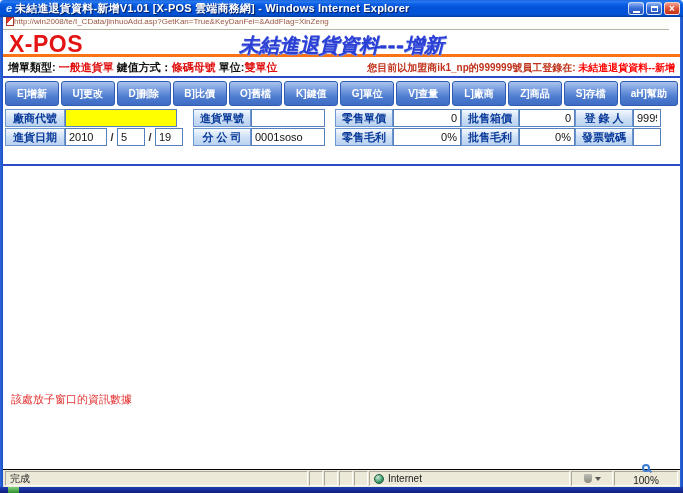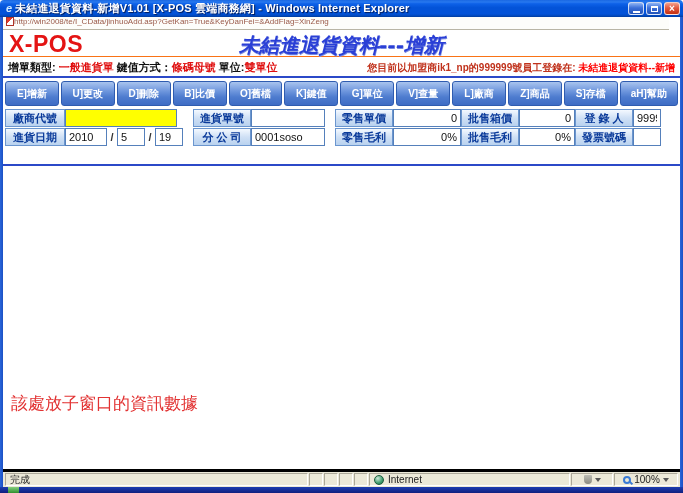--- a/index.html
+++ b/index.html
@@ -29,21 +29,21 @@
 
   
   .border-l,.border-r{position:absolute;top:17px;bottom:0;width:3px;background:linear-gradient(90deg,#2a66da,#1b50c4);}
   .border-l{left:0}.border-r{right:0}
   .border-b{position:absolute;bottom:0;left:0;right:0;height:6px;background:linear-gradient(180deg,#1c3db0,#101f7e);}
   .green-frag{position:absolute;left:8px;bottom:0;width:11px;height:6px;background:linear-gradient(180deg,#86cf7e,#2f8f2f);}
 
   
   .content{position:absolute;top:30px;left:3px;right:3px;bottom:24px;background:#fff;overflow:hidden;}
 
-  .app-header{position:relative;height:27px;border-bottom:1px solid #f97316;box-shadow:0 1px 0 #fff;padding-left:47px;}
+  .app-header{position:relative;height:27px;border-bottom:3px solid #f97316;box-shadow:0 1px 0 #fff;padding-left:47px;}
   .logo{position:absolute;left:6px;top:1px;font-size:23px;font-weight:900;color:#e41414;letter-spacing:.5px;}
   .page-title{position:absolute;left:0;right:0;top:2px;text-align:center;font-size:20px;font-weight:bold;font-style:italic;
     color:#2a3fd6;font-family:"DejaVu Serif","Liberation Serif",serif;text-shadow:.5px .5px 0 #7a8ae0;}
 
   .info-row{display:flex;justify-content:space-between;align-items:center;padding:3px 5px 0 5px;}
   .info-left{font-size:11px;font-weight:bold;color:#111;white-space:nowrap;}
   .info-left .val{color:#e01010;}
   .info-right{font-size:10px;font-weight:bold;white-space:nowrap;}
   .login-prefix{color:#c0321c;}
   .login-loc{color:#ff0000;}
@@ -61,32 +61,32 @@
     background:linear-gradient(180deg,#f4f9ff,#cfe0f5 50%,#b9d2ef);
     border:1px solid #6b96cf;color:#0a3a9a;font-weight:bold;font-size:11px;white-space:nowrap;}
   .finput{height:18px;border:1px solid #5580bb;font-size:11px;padding:0 3px;color:#111;background:#fff;outline:none;}
   .finput.yellow{background:#ffff00;}
   .finput.num{text-align:right;}
   .fsep{height:18px;display:flex;align-items:center;justify-content:center;font-size:11px;font-weight:bold;color:#333;}
   .spacer{height:18px;}
   .w60{width:60px}.w112{width:112px}.w16{width:16px}.w58{width:58px}.w74{width:74px}.w10{width:10px}
   .w68{width:68px}.w56{width:56px}.w48{width:28px}.w42{width:42px}.w28{width:28px}
 
-  .content-note{position:absolute;left:8px;top:362px;font-size:17px;color:#e23333;}
+  .content-note{position:absolute;left:8px;top:362px;font-size:11px;color:#e23333;}
 
   
   .statusbar{position:absolute;bottom:6px;left:3px;right:3px;height:18px;background:#ece9d8;
-    border-top:3px solid #000000;display:flex;align-items:stretch;padding:1px 2px;}
+    border-top:1px solid #000000;display:flex;align-items:stretch;padding:1px 2px;}
   .pane{border:1px solid;border-color:#aca899 #fff #fff #aca899;display:flex;align-items:center;
     font-size:10px;color:#222;padding:0 4px;margin-right:1px;}
   .pane-status{flex:1;}
   .pane-sm{width:14px;padding:0;}
   .pane-zone{width:201px;gap:4px;}
   .pane-flag{width:42px;gap:3px;justify-content:center;}
-  .pane-zoom{width:64px;gap:3px;justify-content:center;margin-right:0;}
+  .pane-zoom{width:64px;gap:3px;justify-content:center;margin-right:0;flex-direction:column;}
   .globe-icon{width:10px;height:10px;border-radius:50%;flex:0 0 auto;
     background:radial-gradient(circle at 35% 30%,#cfe8d8,#3f9e6e 60%,#1f6e46);border:1px solid #1d5c3c;}
   .shield-icon{width:8px;height:9px;background:linear-gradient(180deg,#bdbdb4,#8a8a80);border-radius:1px 1px 4px 4px;flex:0 0 auto;}
   .mag-icon{width:8px;height:8px;border:2px solid #3a7bd5;border-radius:50%;position:relative;flex:0 0 auto;}
   .mag-icon::after{content:"";position:absolute;width:4px;height:2px;background:#3a7bd5;right:-4px;bottom:-2px;transform:rotate(45deg);}
   .arrow-down{width:0;height:0;border-left:3px solid transparent;border-right:3px solid transparent;border-top:4px solid #555;flex:0 0 auto;}
 </style>
 </head>
 <body>
 

